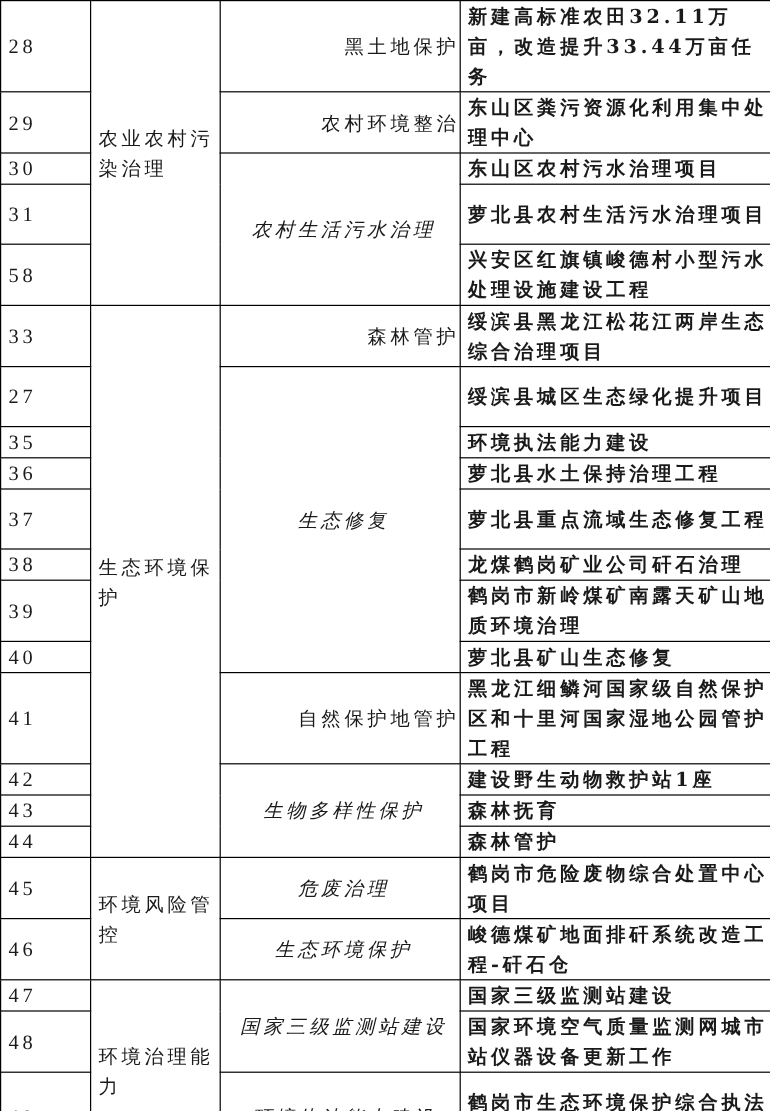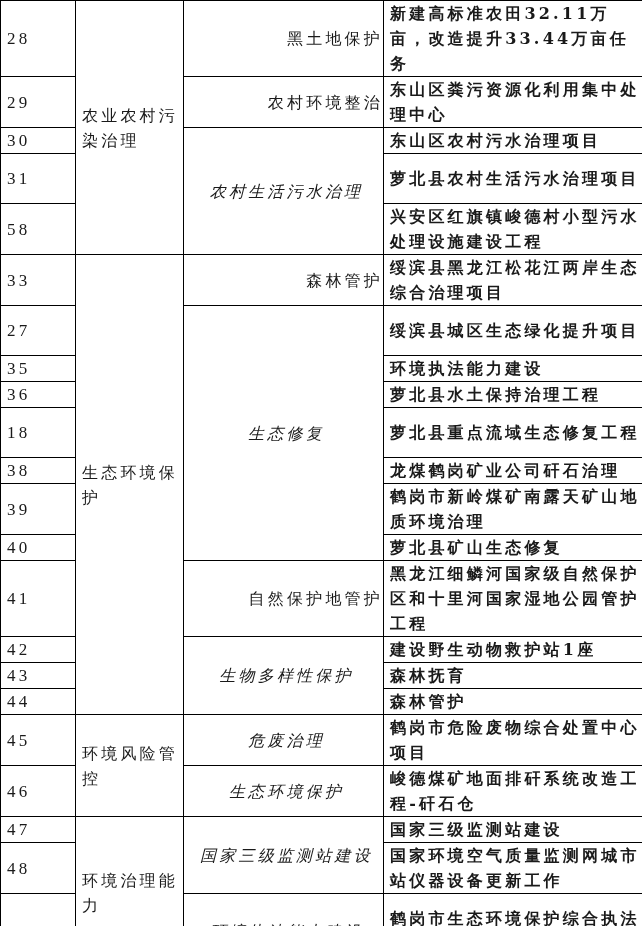--- a/index.html
+++ b/index.html
@@ -79,21 +79,21 @@
     </tr>
     <tr class="h1">
       <td class="num">35</td>
       <td class="proj-name">环境执法能力建设</td>
     </tr>
     <tr class="h1">
       <td class="num">36</td>
       <td class="proj-name">萝北县水土保持治理工程</td>
     </tr>
     <tr class="h2">
-      <td class="num">18</td>
+      <td class="num">37</td>
       <td class="proj-name">萝北县重点流域生态修复工程</td>
     </tr>
     <tr class="h1">
       <td class="num">38</td>
       <td class="proj-name">龙煤鹤岗矿业公司矸石治理</td>
     </tr>
     <tr class="h2">
       <td class="num">39</td>
       <td class="proj-name">鹤岗市新岭煤矿南露天矿山地质环境治理</td>
     </tr>

